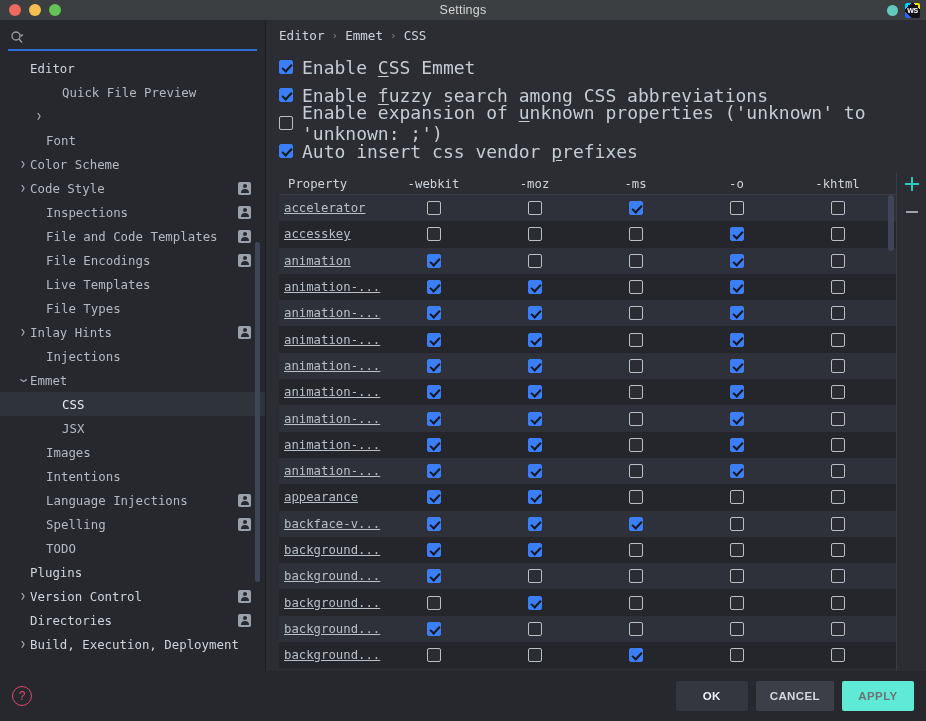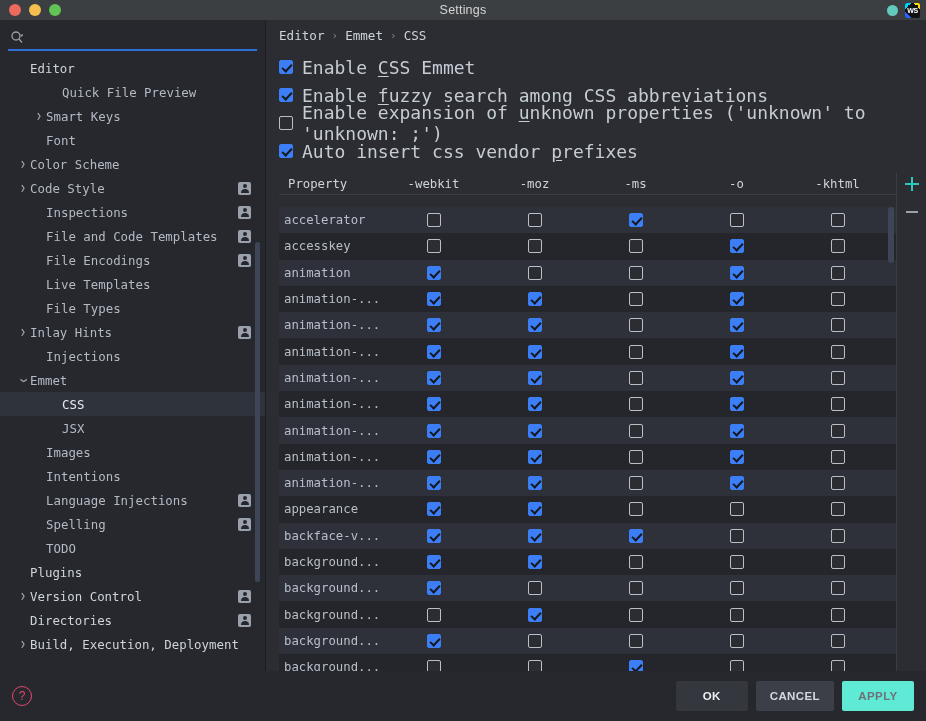--- a/index.html
+++ b/index.html
@@ -243,21 +243,20 @@
     display: flex;
     flex: 1;
     min-height: 0;
   }
   .table-box {
     flex: 1;
     display: flex;
     flex-direction: column;
     min-width: 0;
     position: relative;
-    gap: 12px;
   }
   .thead {
     height: 22px;
     display: flex;
     align-items: center;
     background: #2b2d33;
     border-bottom: 1px solid #3a3d45;
     font-size: 12.3px;
     color: #cfd4dc;
     flex: 0 0 22px;
@@ -269,21 +268,21 @@
   }
   .trow {
     height: 26.3px;
     display: flex;
     align-items: center;
     font-size: 12.3px;
     color: #b9bfc8;
   }
   .trow.odd { background: #2e313a; }
   .trow.even { background: #24262c; }
-  .col-prop { width: 104px; flex: 0 0 104px; padding-left: 5px; white-space: nowrap; overflow: hidden; }
+  .col-prop { width: 104px; flex: 0 0 104px; padding-left: 5px; white-space: nowrap; overflow: hidden; text-decoration: underline; }
   .col-cb { flex: 0 0 101px; display: flex; justify-content: center; }
   .th-prop { width: 104px; flex: 0 0 104px; padding-left: 9px; }
   .th-cb { flex: 0 0 101px; text-align: center; }
 
   .tb-scrollbar {
     position: absolute;
     right: 2px;
     top: 0;
     width: 6px;
     height: 56px;
@@ -398,21 +397,20 @@
           <div class="tlabel">Editor</div>
         </div>
         <div class="tree-row">
           <div style="flex: 0 0 48px;"></div>
           <div class="arrow"></div>
           <div class="tlabel">Quick File Preview</div>
         </div>
         <div class="tree-row">
           <div style="flex: 0 0 32px;"></div>
           <div class="arrow">❯</div>
-          <div class="tlabel">Smart Keys</div>
         </div>
         <div class="tree-row">
           <div style="flex: 0 0 32px;"></div>
           <div class="arrow"></div>
           <div class="tlabel">Font</div>
         </div>
         <div class="tree-row">
           <div style="flex: 0 0 16px;"></div>
           <div class="arrow">❯</div>
           <div class="tlabel">Color Scheme</div>

